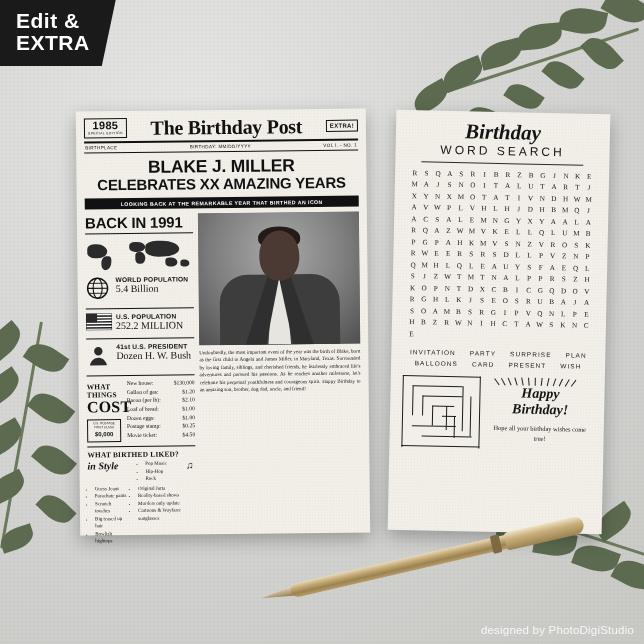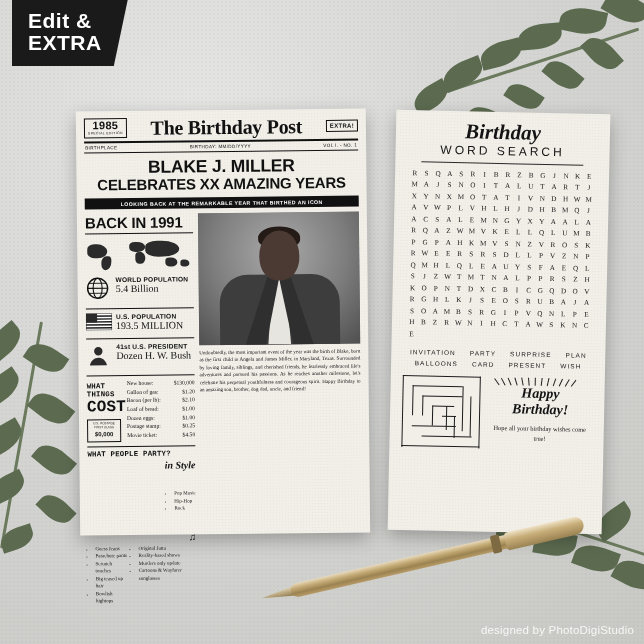--- a/index.html
+++ b/index.html
@@ -12,21 +12,21 @@
   .bg-noise{position:absolute;inset:0;opacity:.25;
     background-image:radial-gradient(rgba(0,0,0,.10) 1px, transparent 1px);
     background-size:4px 4px;}
 
   
   .leaf-wrap{position:absolute;}
   .leaf{position:absolute;border-radius:60% 0 60% 0;background:#5c6b50;}
   .stem{position:absolute;background:#6b7a5d;border-radius:2px;}
 
   
-  .badge{position:absolute;left:12px;top:0;background:#1a1a1a;color:#fff;
+  .badge{position:absolute;left:0;top:0;background:#1a1a1a;color:#fff;
     padding:10px 26px 12px 16px;font-family:"Liberation Sans",sans-serif;
     font-weight:bold;font-size:21px;line-height:1.05;letter-spacing:.5px;
     clip-path:polygon(0 0,100% 0,88% 100%,0 100%);}
   .badge div{white-space:nowrap;}
 
   
   .watermark{position:absolute;right:10px;bottom:8px;color:#fff;opacity:.85;
     font-family:"Liberation Sans",sans-serif;font-size:11.5px;letter-spacing:.2px;}
 
   
@@ -74,21 +74,21 @@
   .col-r{flex:1;}
   .back-in{font-family:"Liberation Sans",sans-serif;font-weight:bold;font-size:15px;
     letter-spacing:-.2px;border-bottom:1.4px solid #111;padding-bottom:2px;}
   .map{height:34px;margin-top:4px;position:relative;}
   .map .blob{position:absolute;background:#2b2b2b;border-radius:40% 60% 55% 45%;}
   .stat{display:flex;gap:4px;align-items:flex-start;margin-top:4px;}
   .stat-icon{width:26px;flex:none;}
   .stat-h{font-family:"Liberation Sans",sans-serif;font-weight:bold;font-size:6.6px;letter-spacing:.2px;}
   .stat-v{font-family:"Liberation Serif",serif;font-size:10px;}
   .rule{border-top:1px solid #111;margin:4px 0 0;}
-  .sec-h{font-family:Liberation Mono, monospace;font-weight:bold;font-size:7.4px;
+  .sec-h{font-family:Liberation Serif, serif;font-weight:bold;font-size:7.4px;
     letter-spacing:.2px;line-height:1.05;margin-top:4px;}
   .cost-row{display:flex;justify-content:space-between;font-size:5.6px;line-height:1.55;}
   .cost-row span:first-child{font-family:"Liberation Serif",serif;}
   .cost-row span:last-child{font-family:"Liberation Serif",serif;}
   .stamp{width:30px;border:1px solid #111;text-align:center;font-family:"Liberation Sans",sans-serif;
     font-size:3.1px;line-height:1.25;padding:2px 1px;}
   .stamp b{display:block;font-size:6px;margin-top:1px;}
   .twocol{display:flex;gap:4px;margin-top:2px;}
   .twocol ul{margin:0;padding-left:7px;font-size:5px;line-height:1.5;}
   .photo{width:100%;height:132px;background:
@@ -527,21 +527,21 @@
                     <rect x="0" y="5.2" width="28" height="1.6"></rect>
                     <rect x="0" y="8.4" width="28" height="1.6"></rect>
                     <rect x="0" y="11.6" width="28" height="1.6"></rect>
                     <rect x="0" y="14.8" width="28" height="1.6"></rect>
                   </g>
                 <rect x="0" y="0" width="12" height="9.6" fill="#2a2a2a"></rect>
               </svg>
             </div>
             <div>
               <div class="stat-h">U.S. POPULATION</div>
-              <div class="stat-v">193.5 MILLION</div>
+              <div class="stat-v">252.2 MILLION</div>
             </div>
           </div>
           <div class="rule"></div>
 
           <div class="stat">
             <div class="stat-icon">
               <svg viewBox="0 0 24 24" width="24" height="24">
                   <circle cx="12" cy="8" r="4.2" fill="#2b2b2b"></circle>
                   <path d="M3.5 22c1-5 5-7.5 8.5-7.5S19.5 17 20.5 22z" fill="#2b2b2b"></path>
                 </svg>
@@ -589,23 +589,23 @@
                   <span>$0.25</span>
                 </div>
                 <div class="cost-row">
                   <span>Movie ticket:</span>
                   <span>$4.50</span>
                 </div>
               </div>
           </div>
 
           <div class="rule" style="margin-top:4px;"></div>
-          <div class="sec-h">WHAT PEOPLE PARTY?</div>
-
-          <div style="display:flex;align-items:flex-end;gap:19px;margin-top:2px;flex-direction:column;">
+          <div class="sec-h">WHAT BIRTHED LIKED?</div>
+
+          <div style="display:flex;align-items:flex-start;gap:19px;margin-top:2px;">
             <div style="font-family:'Liberation Serif',serif;font-style:italic;font-weight:bold;font-size:10px;">in Style</div>
             <ul style="margin:0;padding-left:8px;font-size:5px;line-height:1.5;" id="music-list">
                 <li>Pop Music</li>
                 <li>Hip-Hop</li>
                 <li>Rock</li>
               </ul>
             <div style="font-size:10px;">♫</div>
           </div>
 
           <div class="twocol">

